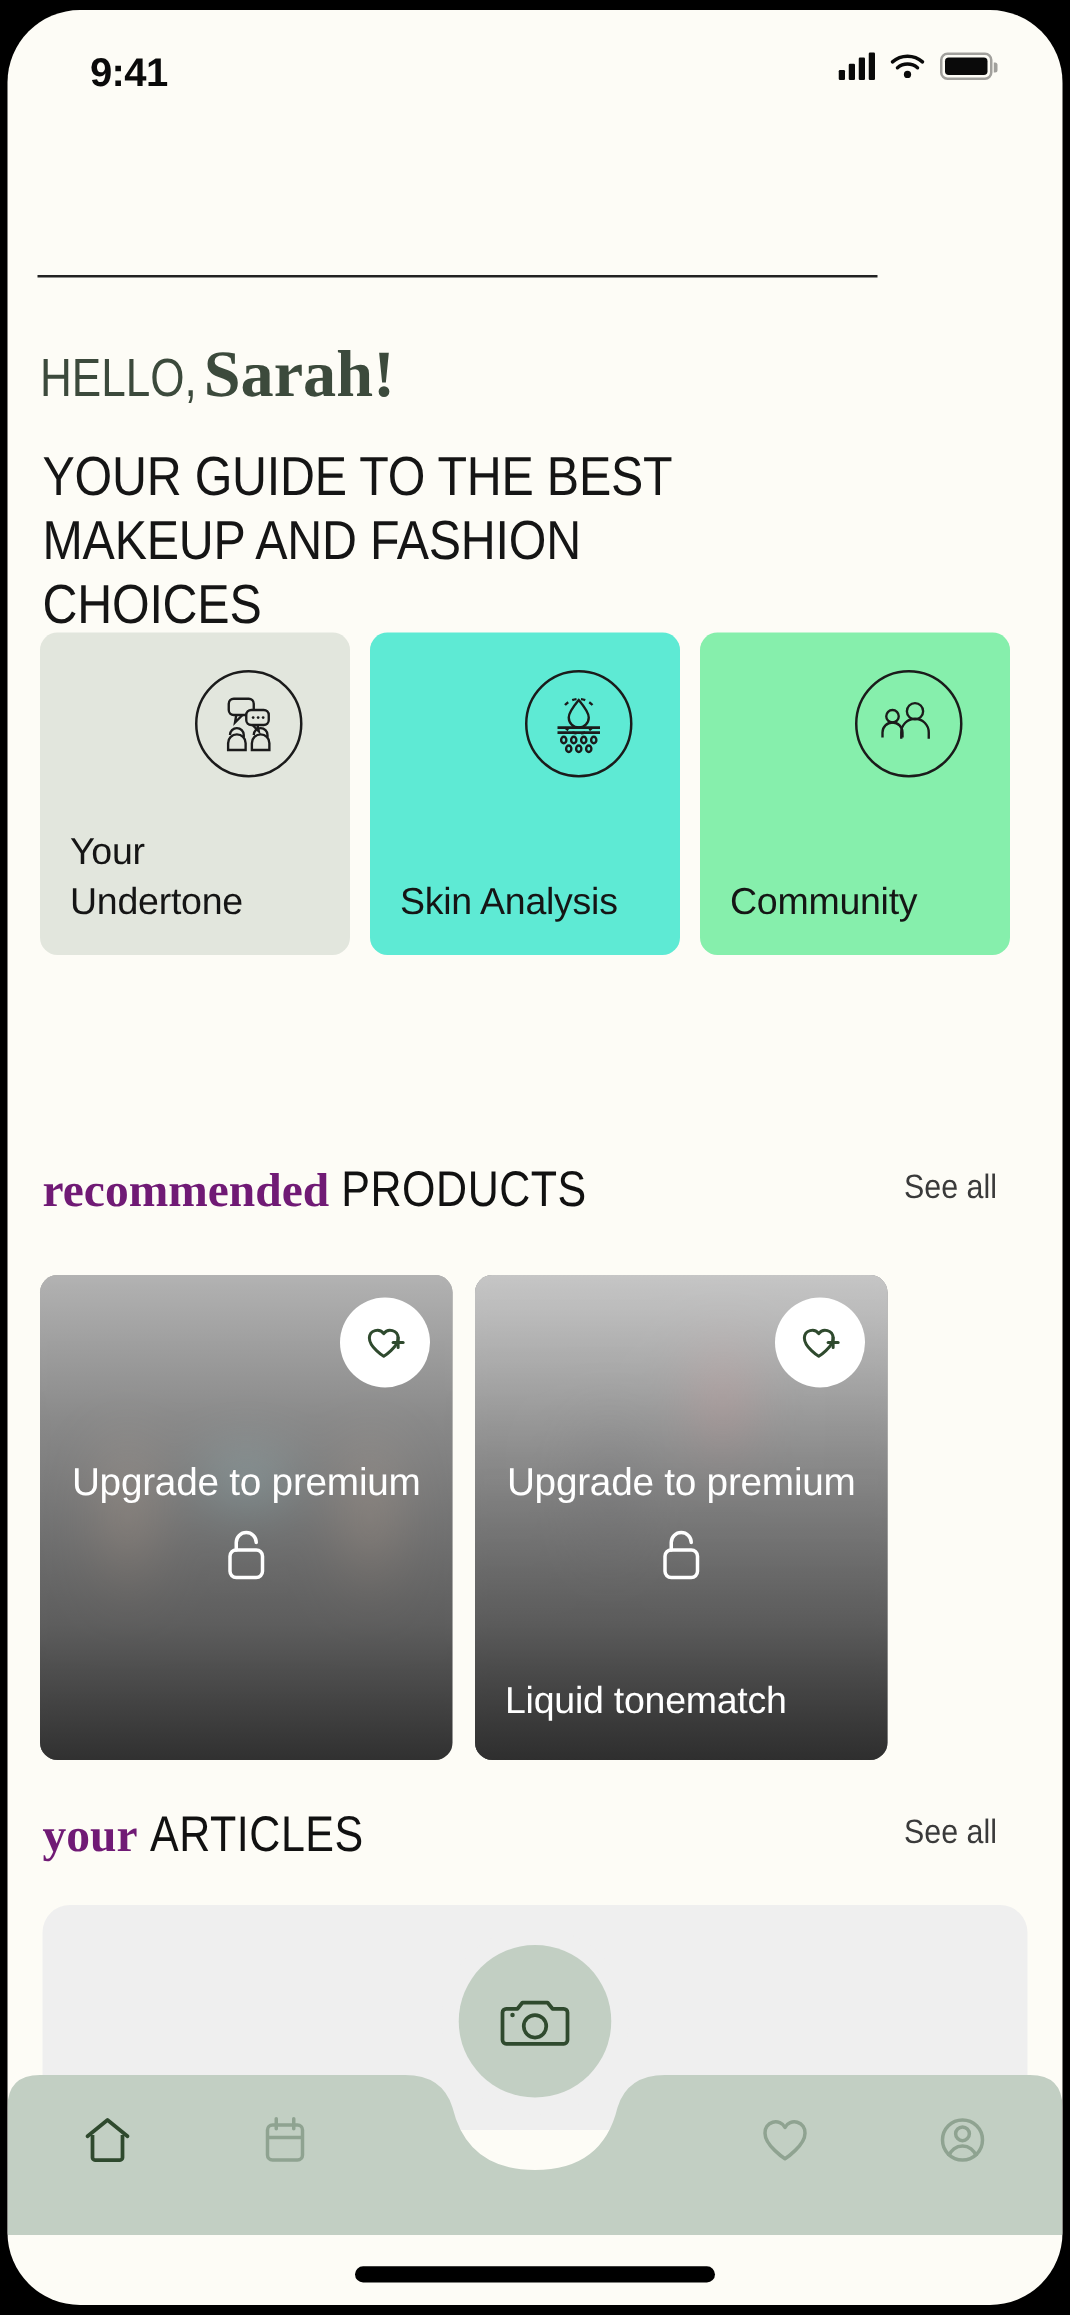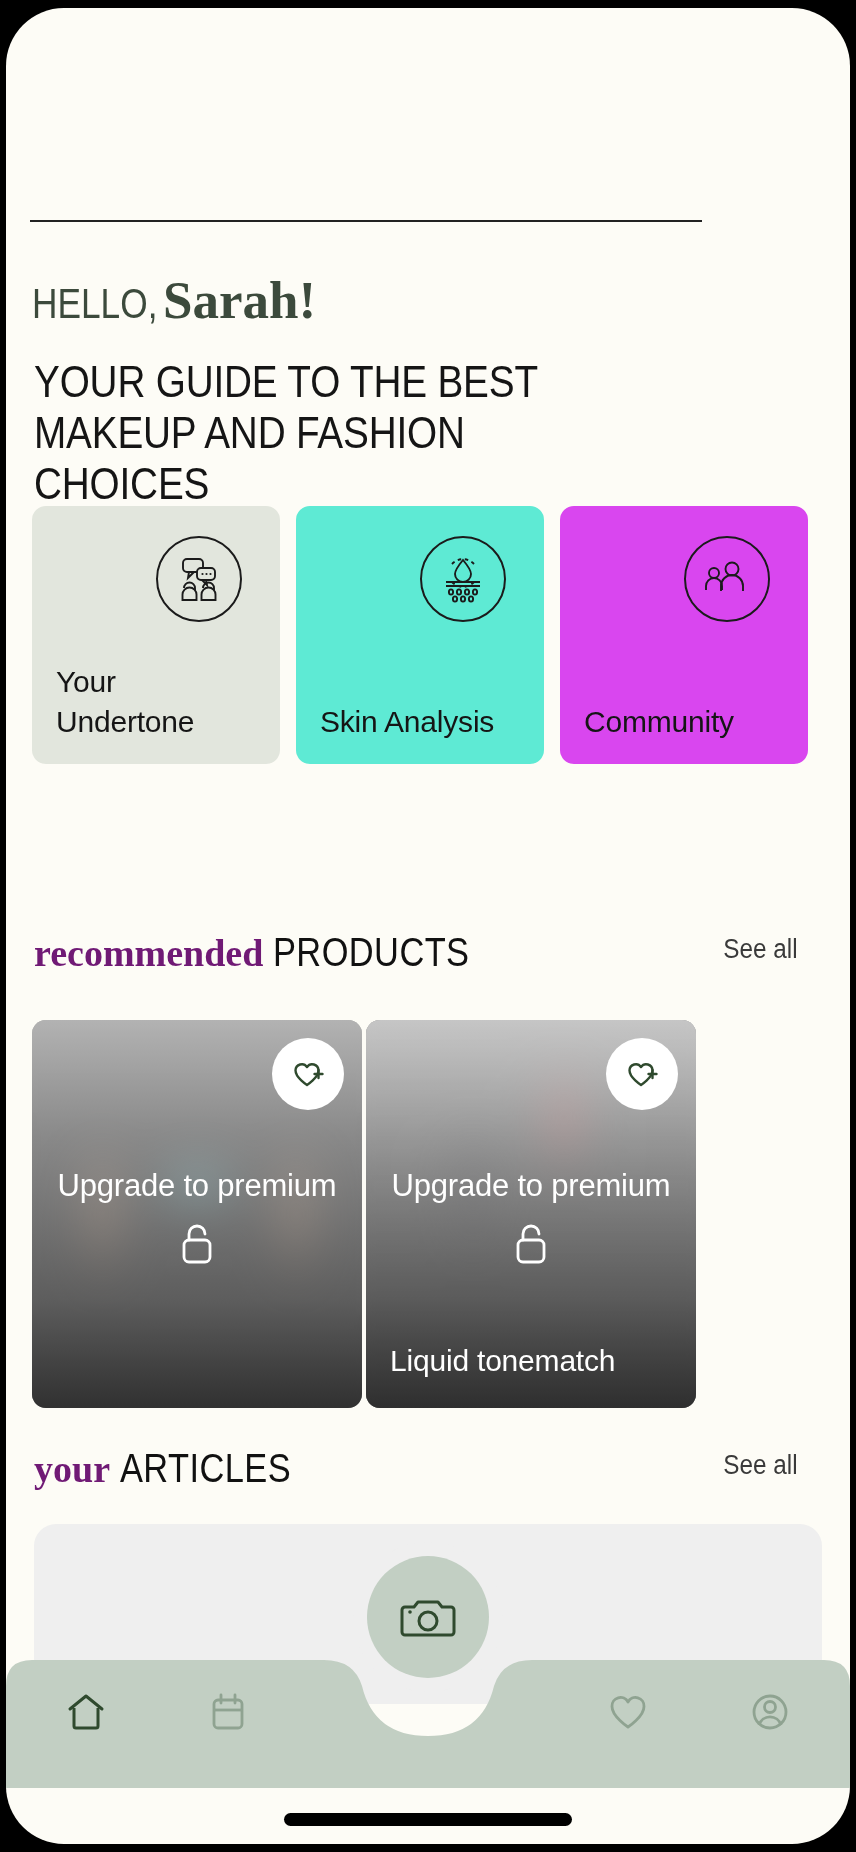--- a/index.html
+++ b/index.html
@@ -226,21 +226,21 @@
     color: #3a3a3a;
     transform: scaleX(.9);
     transform-origin: right;
   }
 
   
   #products {
     position: absolute;
     left: 26px; top: 1012px;
     display: flex;
-    gap: 4px;
+    gap: 18px;
   }
   .prod {
     position: relative;
     width: 330px; height: 388px;
     border-radius: 14px;
     overflow: hidden;
     background: #8e8e8e;
   }
   .prod .blurimg {
     position: absolute;
@@ -352,20 +352,39 @@
     border-radius: 8px;
     background: #000000;
   }
 </style>
 </head>
 <body>
 
 <div id="phone">
  <div id="screen">
 
+  <div id="statusbar">
+    <div id="clock">9:41</div>
+    <div id="status-icons">
+      <span class="bars">
+        <i></i>
+            <i></i>
+            <i></i>
+            <i></i>
+      </span>
+      <svg width="28" height="22" viewBox="0 0 28 22">
+        <path d="M2 7.5C5.4 4.5 9.5 3 14 3s8.6 1.5 12 4.5" stroke="#0a0a0a" stroke-width="2.8" fill="none" stroke-linecap="round"></path>
+        <path d="M6 12.2C8.3 10.2 11 9.2 14 9.2s5.7 1 8 3" stroke="#0a0a0a" stroke-width="2.8" fill="none" stroke-linecap="round"></path>
+        <circle cx="14" cy="17.5" r="2.9" fill="#0a0a0a"></circle>
+      </svg>
+      <span class="battery">
+            <span></span>
+          </span>
+    </div>
+  </div>
 
   <div id="divider"></div>
 
   <div id="greeting">
     <span class="hello">HELLO,</span><span class="name">Sarah!</span>
   </div>
   <div id="tagline">YOUR GUIDE TO THE BEST MAKEUP AND FASHION CHOICES</div>
 
   <div id="cats">
 
@@ -406,21 +425,21 @@
             <ellipse cx="41" cy="42" rx="2.1" ry="2.6"></ellipse>
             <ellipse cx="21" cy="49" rx="2.1" ry="2.6"></ellipse>
             <ellipse cx="29" cy="49" rx="2.1" ry="2.6"></ellipse>
             <ellipse cx="37" cy="49" rx="2.1" ry="2.6"></ellipse>
           </g>
         </svg>
       </div>
       <div class="lbl">Skin Analysis</div>
     </div>
 
-    <div class="cat" style="background:#d946ef">
+    <div class="cat" style="background:#86efac">
       <div class="ring">
         <svg width="58" height="58" viewBox="0 0 58 58">
           <g stroke="#1b1b1b" stroke-width="1.9" fill="none">
             <circle cx="16" cy="23" r="5"></circle>
             <path d="M8 40v-4a8 8 0 0116 0v4"></path>
             <circle cx="34" cy="19" r="6.5"></circle>
             <path d="M23 41v-5a11 11 0 0122 0v5"></path>
           </g>
         </svg>
       </div>

